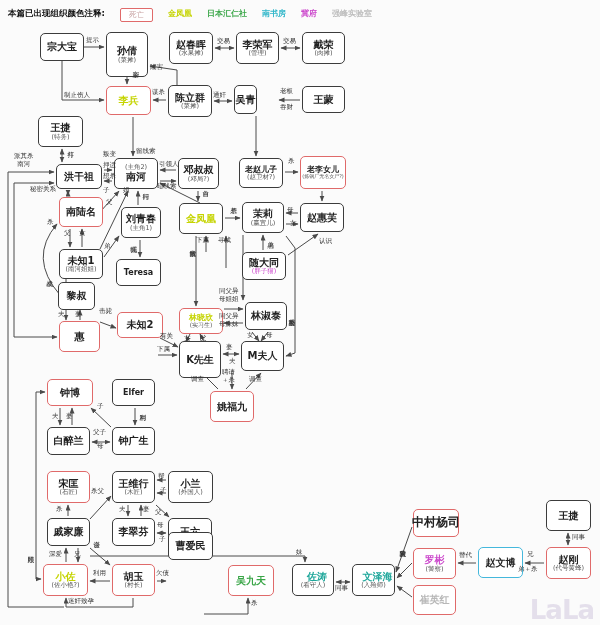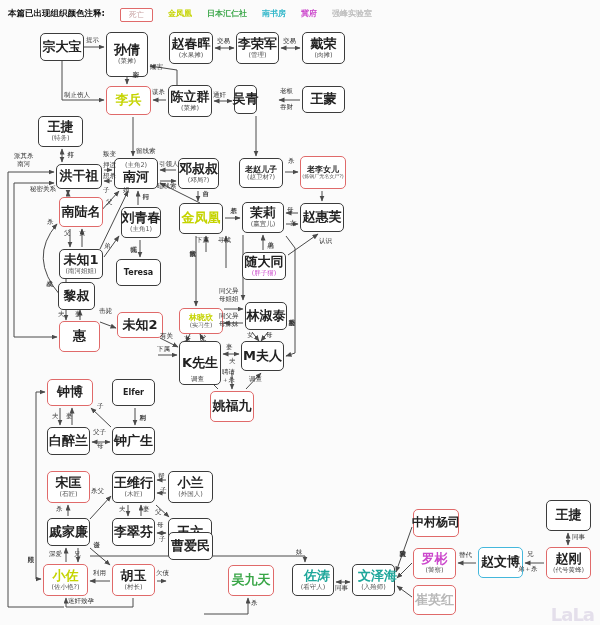--- a/index.html
+++ b/index.html
@@ -1,40 +1,40 @@
 <!DOCTYPE html>
 <html><head>
 <meta charset="utf-8">
 <style>
   html,body{margin:0;padding:0;background:#fbfbfb;font-family:"DejaVu Sans","Liberation Sans",sans-serif;}
   .stage{position:relative;width:600px;height:625px;background:#fbfbfb;overflow:hidden;}
   svg.wires{position:absolute;left:0;top:0;z-index:1;}
   .w{stroke:#4a4a4a;stroke-width:1;fill:none;}
   .node{position:absolute;background:#fff;border:1.4px solid #3c3c3c;border-radius:5px;display:flex;flex-direction:column;align-items:center;justify-content:center;text-align:center;z-index:2;box-sizing:border-box;padding:1px;}
-  .node .nm{font-size:13px;font-weight:bold;color:#222;line-height:1.15;white-space:nowrap;}
+  .node .nm{font-size:10px;font-weight:bold;color:#222;line-height:1.15;white-space:nowrap;}
   .node .sub{font-size:6.5px;color:#555;line-height:1.1;white-space:nowrap;}
   .node .sub:empty{display:none;}
   .node.red{border-color:#e06a6a;}
   .node.cyanb{border-color:#45b8dc;}
   .node.yel .nm{color:#c5d400;}
   .node.grn .nm{color:#3aa648;}
   .node.teal .nm{color:#1fa79b;margin-left:8px;}
   .node.mag .nm{color:#cc49cc;}
   .node.gry .nm{color:#b8b8b8;}
   .node.submag .sub{color:#cc49cc;}
   .node.subxs .sub{font-size:5px;}
   .elbl{position:absolute;font-size:6.5px;color:#333;z-index:3;line-height:1.2;white-space:nowrap;}
   .elbl.v{writing-mode:vertical-rl;text-orientation:upright;}
   .elbl.pre{white-space:pre-line;text-align:center;}
   .legend{position:absolute;left:8px;top:8px;display:flex;gap:15px;z-index:4;}
   .legend .prefix{font-weight:bold;color:#111;font-size:8.5px;}
   .legend .death{border:1.2px solid #e06a6a;color:#c9a3a3;padding:1px 8px;border-radius:2px;background:#fff;font-size:7.5px;}
   .legend .it{font-weight:bold;font-size:8px;}
   .lg0{color:#c5d400;} .lg1{color:#3aa648;} .lg2{color:#2fb6c9;} .lg3{color:#cc49cc;} .lg4{color:#bdbdbd;}
-  .watermark{position:absolute;right:6px;bottom:0px;font-size:18px;font-weight:bold;color:#e4dfeb;z-index:5;letter-spacing:-1px;}
+  .watermark{position:absolute;right:6px;bottom:0px;font-size:26px;font-weight:bold;color:#e4dfeb;z-index:5;letter-spacing:-1px;}
 </style>
 </head>
 <body>
 
 <div class="stage">
 
   <div class="legend">
     <span class="prefix">本篇已出现组织颜色注释:</span>
     <span class="death">死亡</span>
     <span class="it lg0">金凤凰</span>
@@ -233,21 +233,21 @@
   <div class="node red yel" style="left:179px;top:308px;width:44px;height:26px">
       <div class="nm" style="font-size:8px">林晓欣</div>
       <div class="sub" style="font-size:6px">(实习生)</div>
     </div>
   <div class="node red" style="left:59px;top:321px;width:41px;height:31px">
       <div class="nm">惠</div>
     </div>
   <div class="node red" style="left:117px;top:312px;width:46px;height:26px">
       <div class="nm">未知2</div>
     </div>
-  <div class="node" style="left:179px;top:341px;width:42px;height:44px">
+  <div class="node" style="left:179px;top:341px;width:42px;height:37px">
       <div class="nm">K先生</div>
     </div>
   <div class="node" style="left:241px;top:341px;width:43px;height:30px">
       <div class="nm">M夫人</div>
     </div>
   <div class="node red" style="left:47px;top:379px;width:46px;height:27px">
       <div class="nm">钟博</div>
     </div>
   <div class="node" style="left:112px;top:379px;width:43px;height:27px">
       <div class="nm" style="font-size:8px">Elfer</div>

